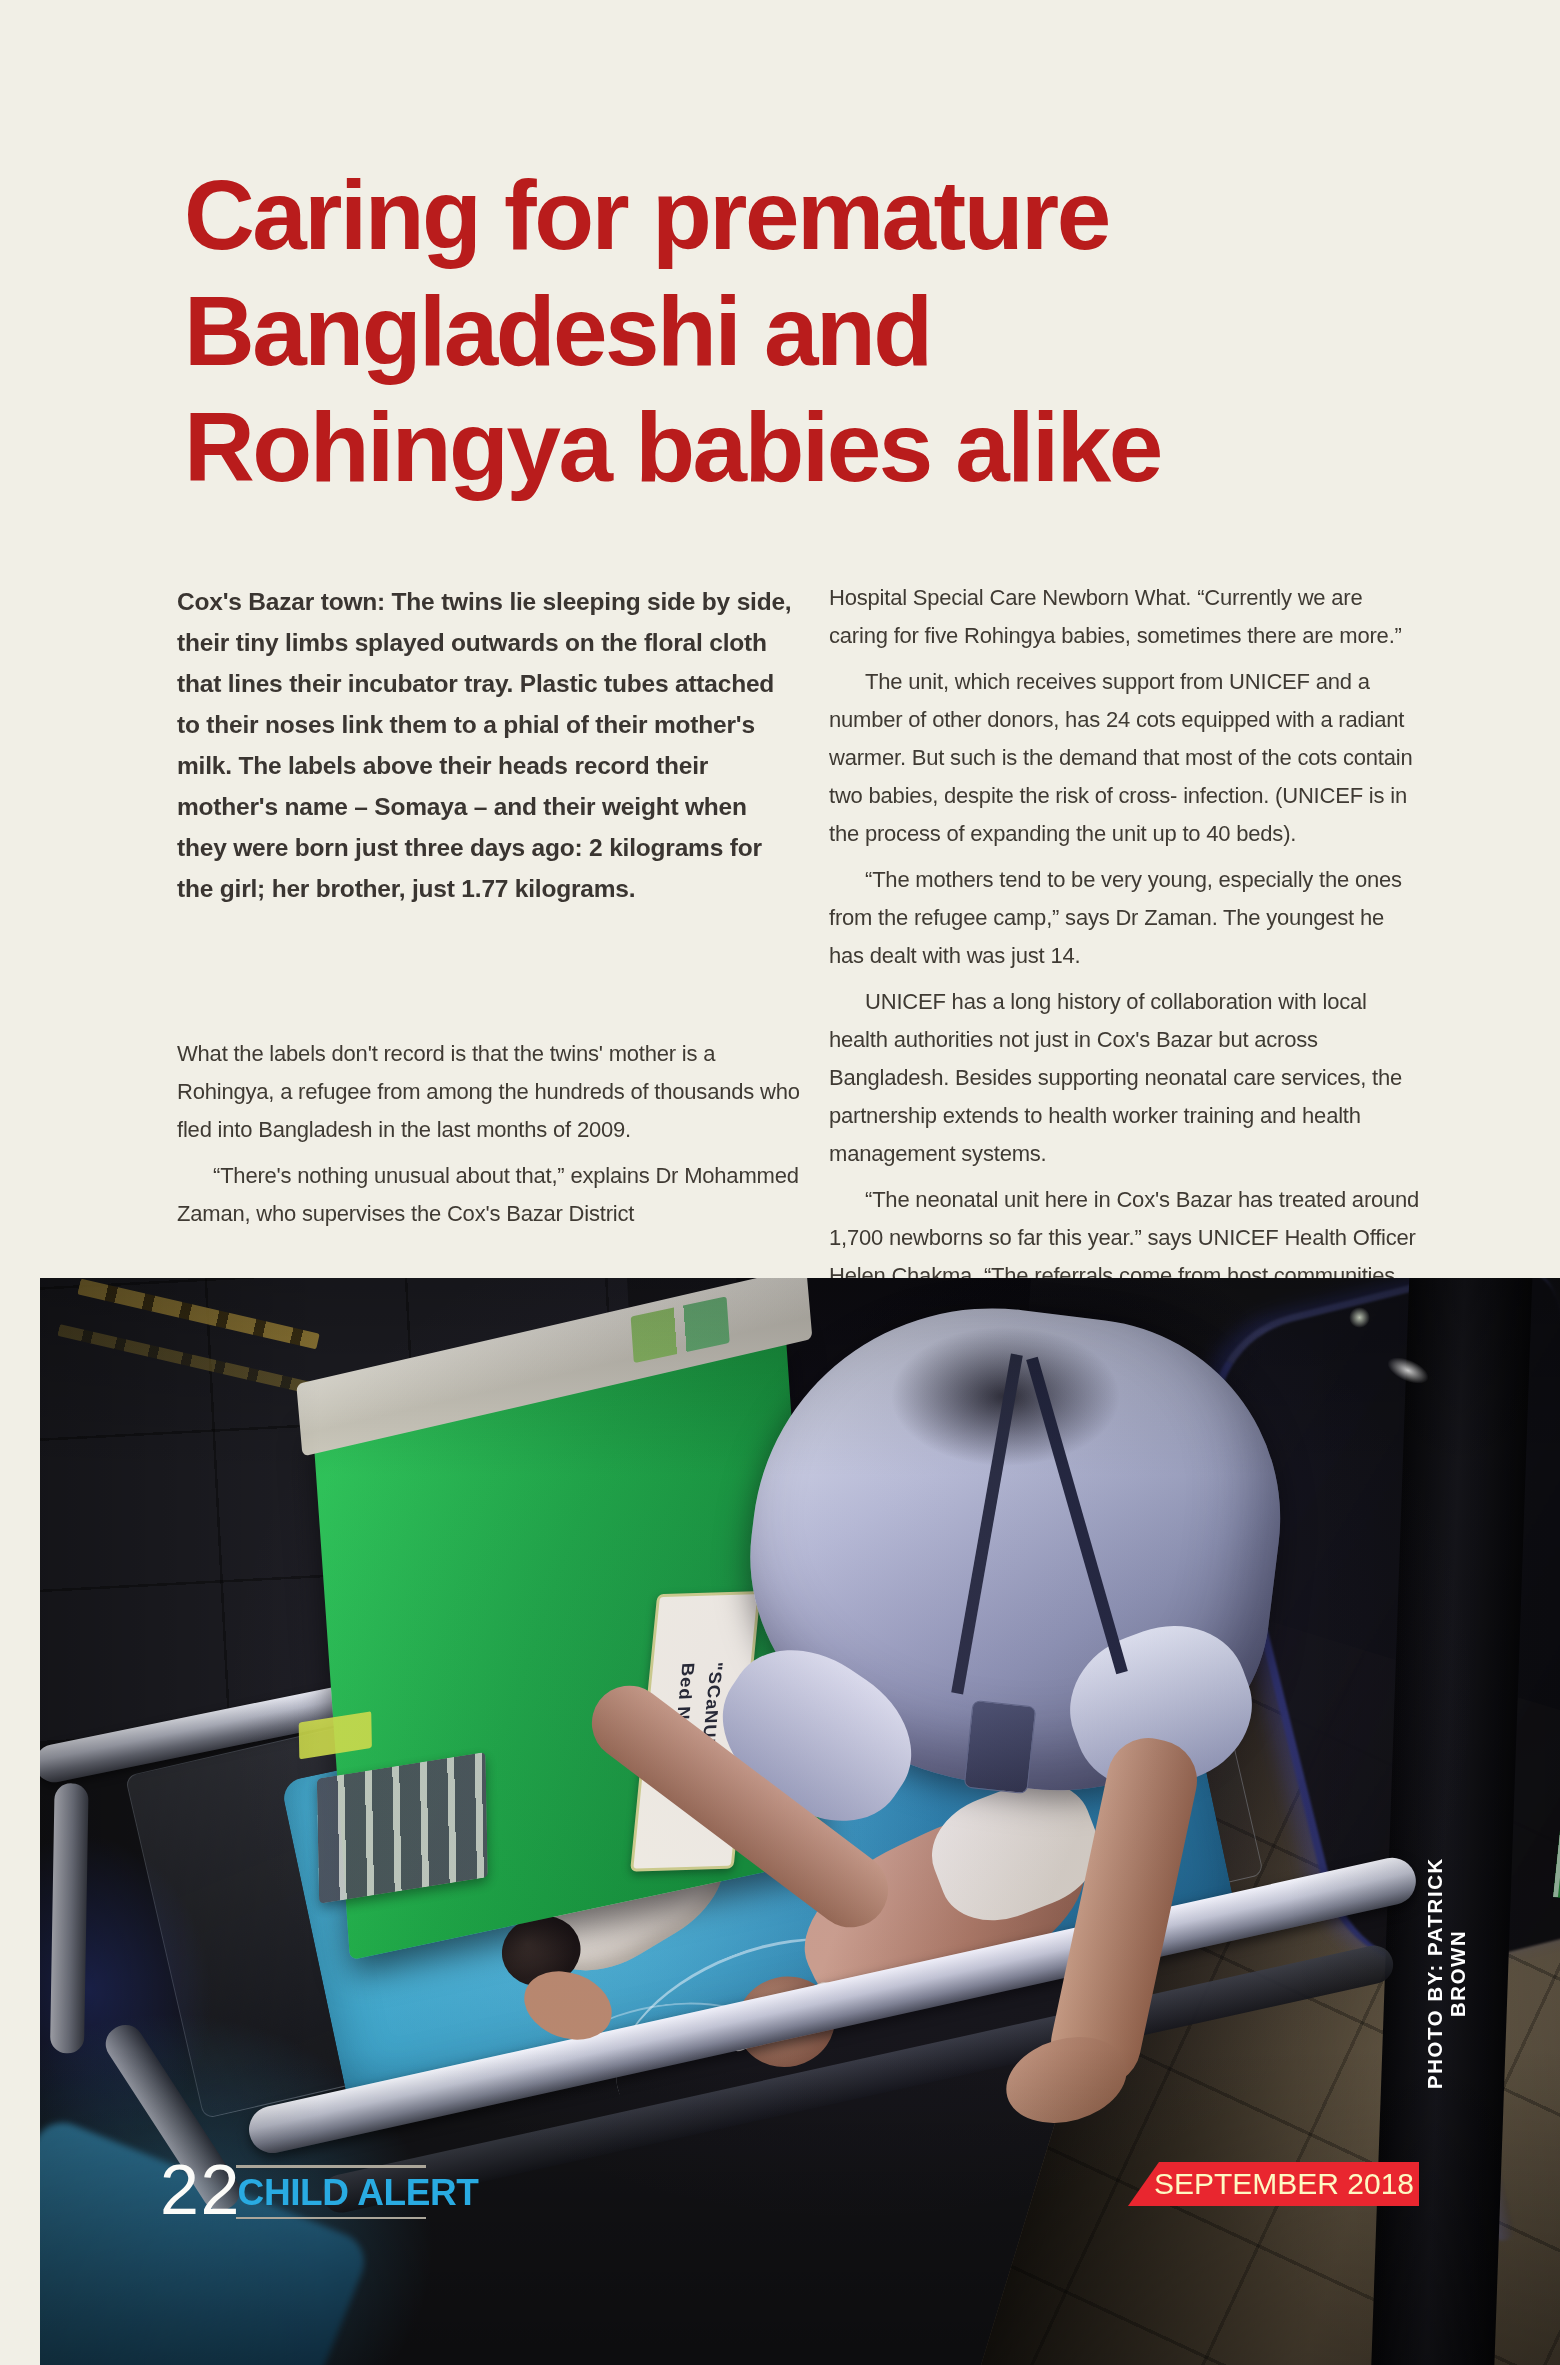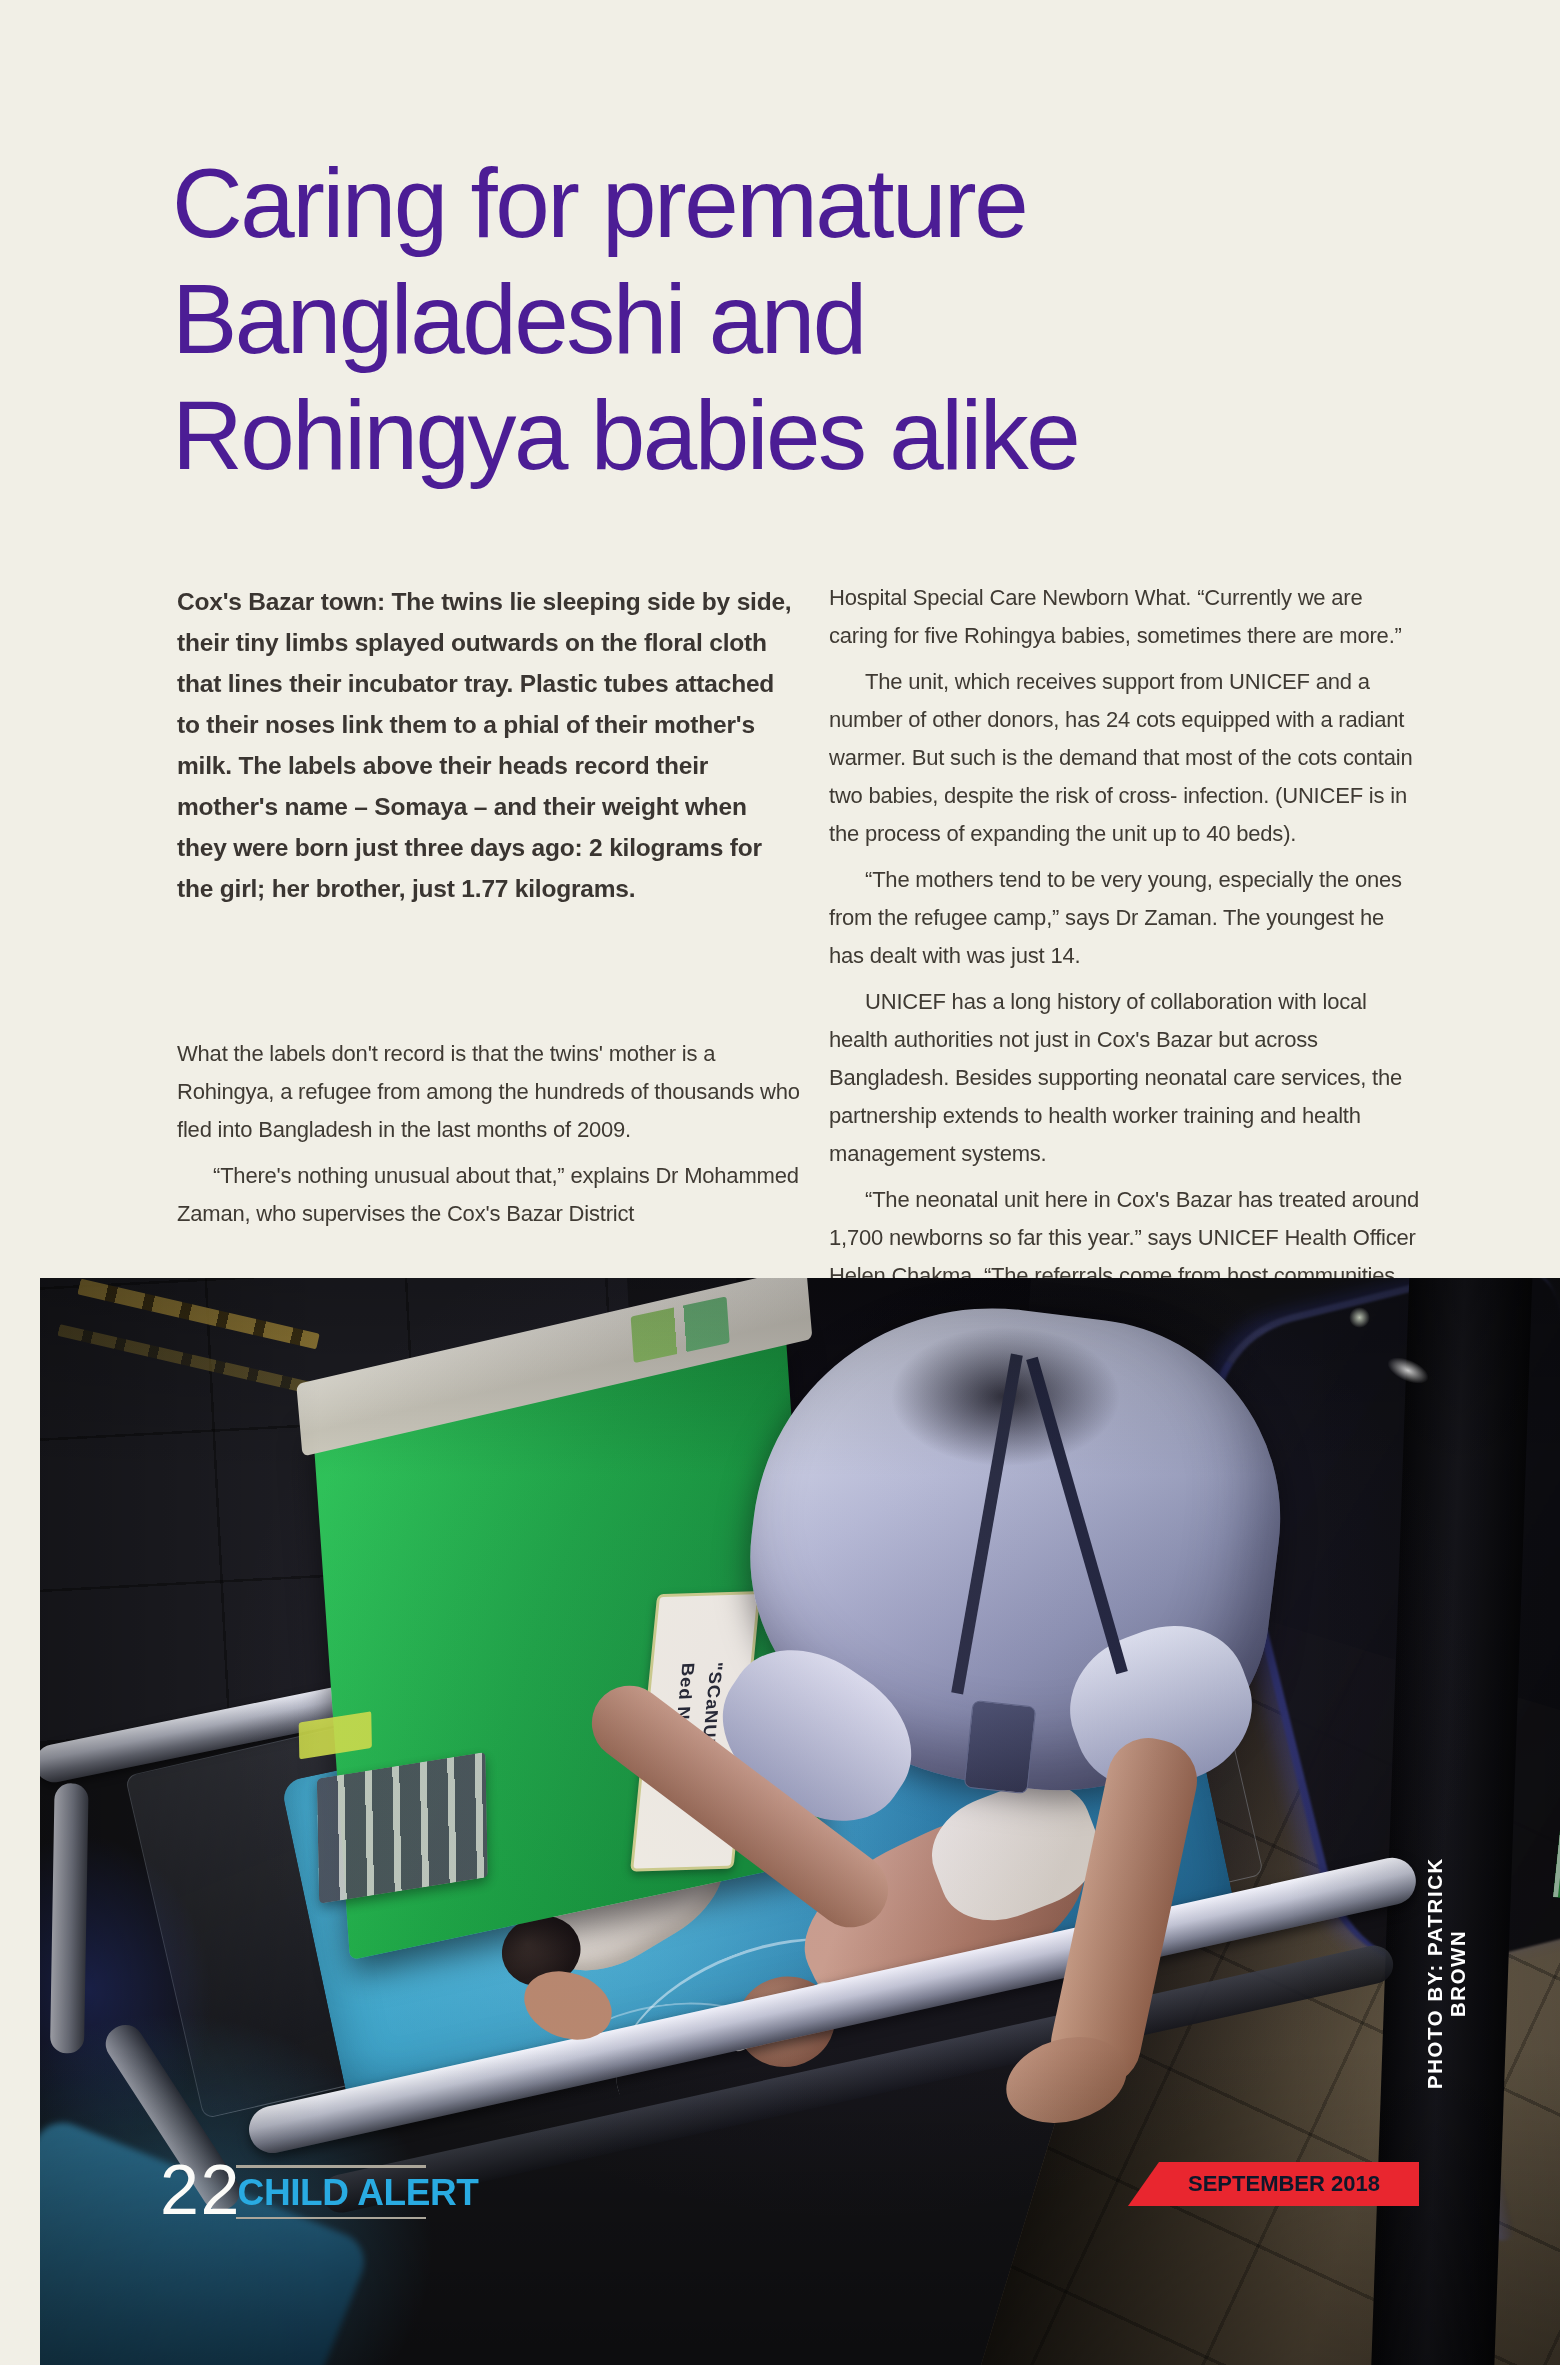--- a/index.html
+++ b/index.html
@@ -2,23 +2,23 @@
 <html style="font-size:13px"><head>
 <meta charset="utf-8">
 <style>
   html,body{margin:0;padding:0;background:#f1efe6;}
   *{box-sizing:border-box;}
   .page{position:relative;width:1561px;height:2366px;background:#f1efe6;overflow:hidden;
         font-family:"Liberation Sans",sans-serif;color:#3f3a33;}
   .abs{position:absolute;}
 
   
-  .headline{position:absolute;left:168px;top:141px;width:1227px;margin:4px;
-            font-size:98px;line-height:116px;font-weight:normal;letter-spacing:-2.5px;
-            color:#4c1d95;white-space:pre-line;}
+  .headline{position:absolute;left:168px;top:141px;width:1227px;margin:16px;
+            font-size:98px;line-height:116px;font-weight:bold;letter-spacing:-2.5px;
+            color:#b91c1c;white-space:pre-line;}
 
   
   .col{position:absolute;}
   .col p{margin:8px;}
   .col1-lede{left:169px;top:573px;width:640px;font-size:24.5px;line-height:41px;
              font-weight:bold;color:#3a3531;letter-spacing:-0.2px;}
   .col1-rest{left:169px;top:1027px;width:640px;font-size:22px;line-height:38px;letter-spacing:-0.2px;}
   .col2{left:821px;top:571px;width:609px;font-size:22px;line-height:38px;letter-spacing:-0.2px;}
   .indent{text-indent:36px;}
 
@@ -156,21 +156,21 @@
   
   .pagenum{position:absolute;left:160px;top:2155px;z-index:7;color:#fbfbf8;font-size:70px;
         font-weight:200;line-height:1;letter-spacing:1.6px;}
   .brand{position:absolute;left:236px;top:2165px;z-index:7;width:190px;}
   .brand-rule{height:2.5px;background:#aba69a;width:100%;}
   .brand-name{display:block;margin:6.5px 0 5.7px 1.6px;color:#29abe2;font-size:37px;font-weight:bold;
         letter-spacing:-0.4px;line-height:1;white-space:nowrap;}
   .issue-badge{position:absolute;left:1128px;top:2162px;z-index:7;width:291px;height:44px;
         background:#e9262f;clip-path:polygon(31px 0,100% 0,100% 100%,0 100%);
         display:flex;align-items:center;justify-content:center;padding-left:21px;}
-  .issue-badge span{color:#0f172a;font-size:22px;font-weight:bold;letter-spacing:0;white-space:nowrap;}
+  .issue-badge span{color:#fef9c3;font-size:30px;font-weight:normal;letter-spacing:0;white-space:nowrap;}
 </style>
 </head>
 <body>
 
 <div class="page">
 
   <h1 class="headline">Caring for premature
 Bangladeshi and
 Rohingya babies alike</h1>
 

